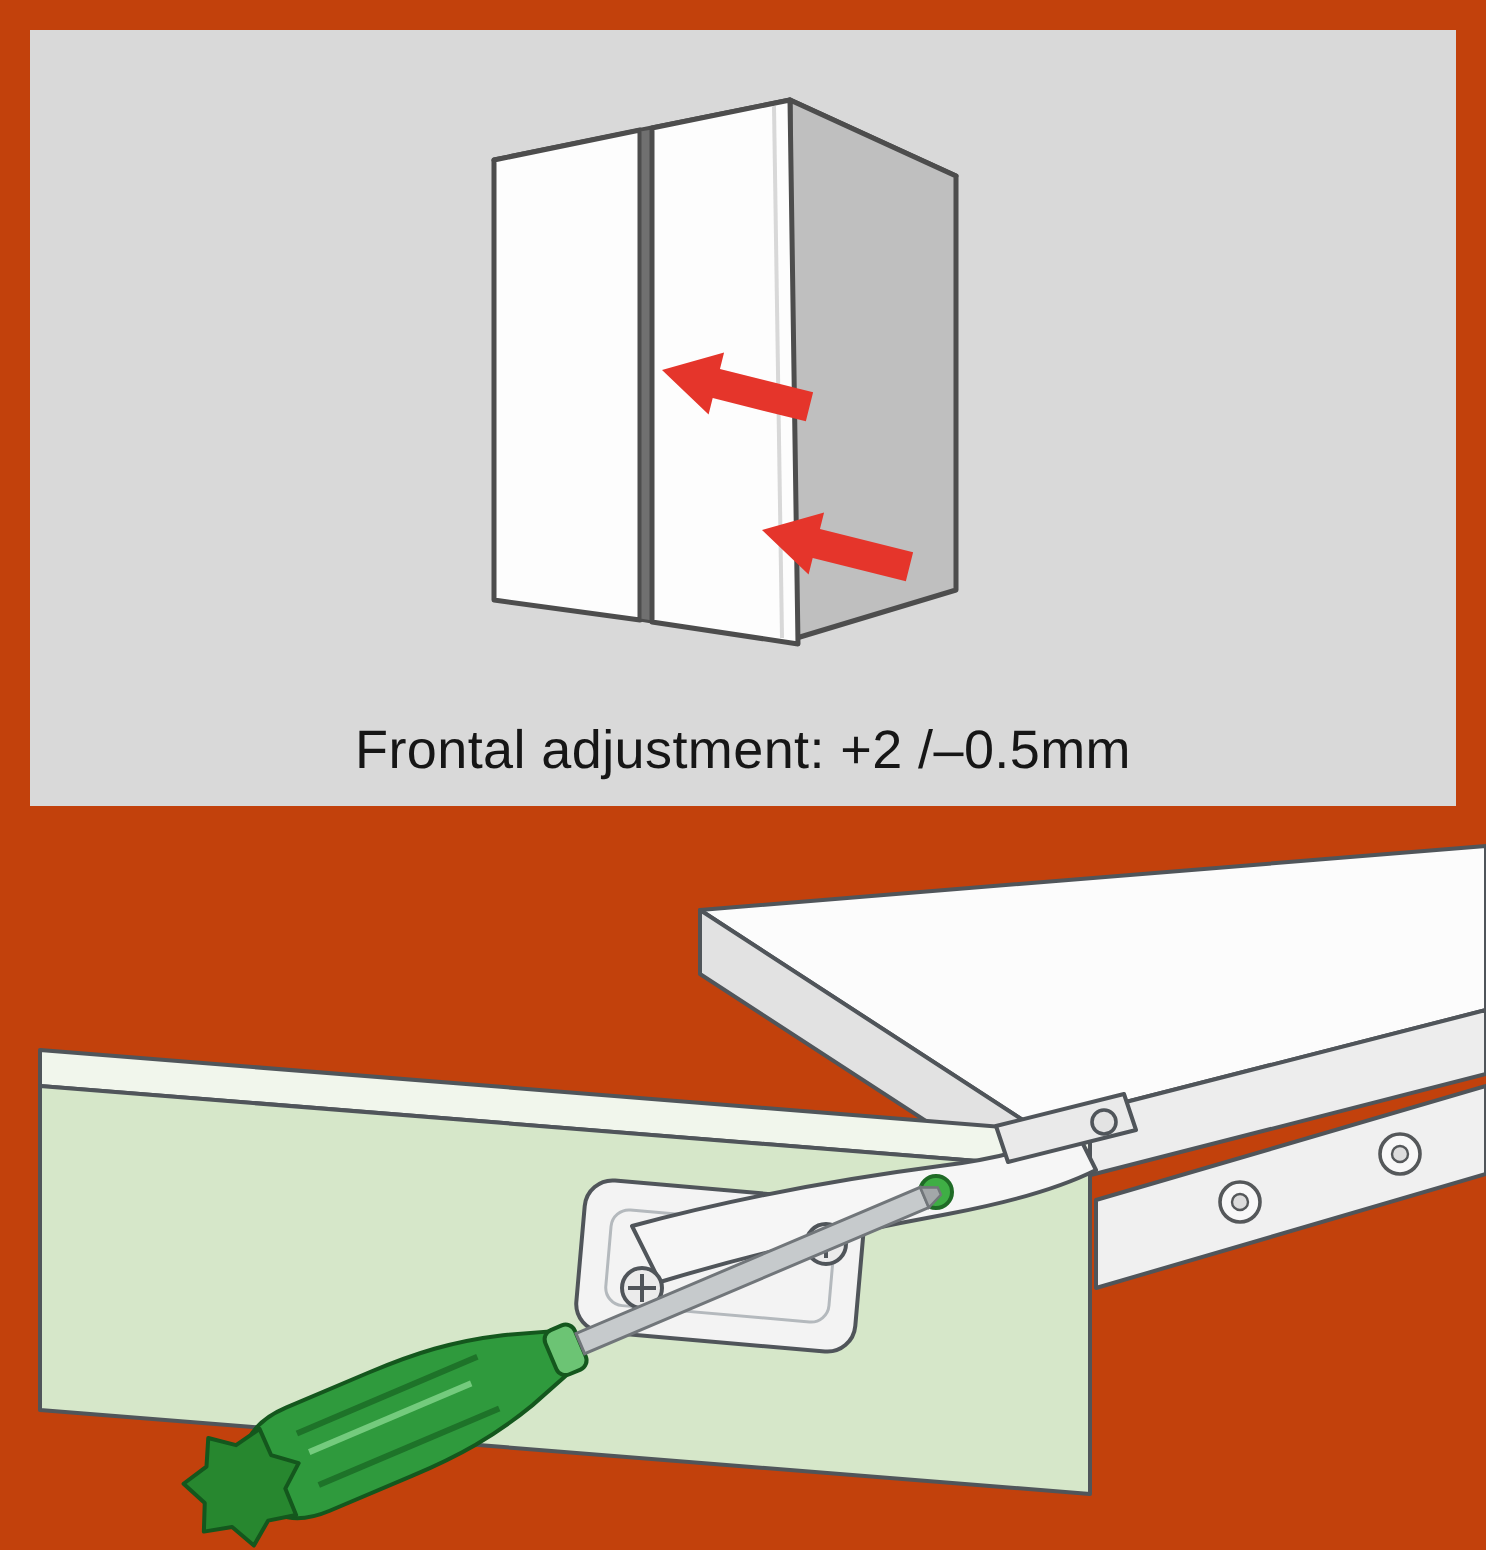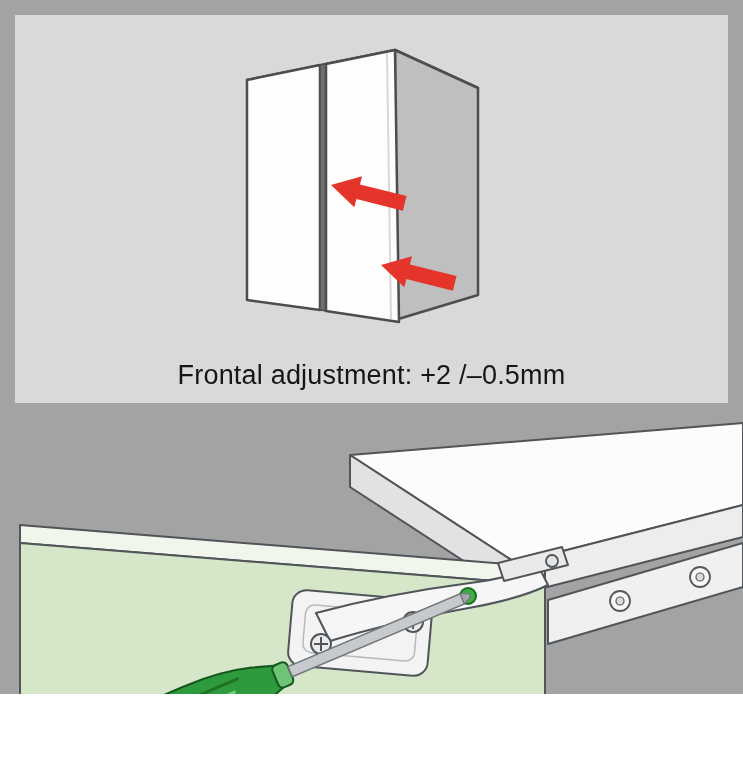--- a/index.html
+++ b/index.html
@@ -1,17 +1,17 @@
 <!DOCTYPE html>
 <html><head>
 <meta charset="utf-8">
 <style>
   * { margin:0; padding:0; box-sizing:border-box; }
   html,body { width:743px; height:775px; background:#ffffff; font-family:"Liberation Sans", sans-serif; }
-  .stage { position:relative; width:743px; height:694px; background:#a3a3a3; overflow:hidden; }
+  .stage { position:relative; width:743px; height:775px; background:#c2410c; overflow:hidden; }
   .top-panel { position:absolute; left:15px; top:15px; width:713px; height:388px; background:#d9d9d9; }
   .top-panel svg { position:absolute; left:0; top:0; }
   .caption { position:absolute; left:0; right:0; top:342px; height:40px; text-align:center;
              font-size:27px; line-height:36px; color:#161616; letter-spacing:0.2px; }
   .bottom-illustration { position:absolute; left:0; top:415px; width:743px; height:360px; }
 </style>
 </head>
 <body>
 
 <div class="stage">

